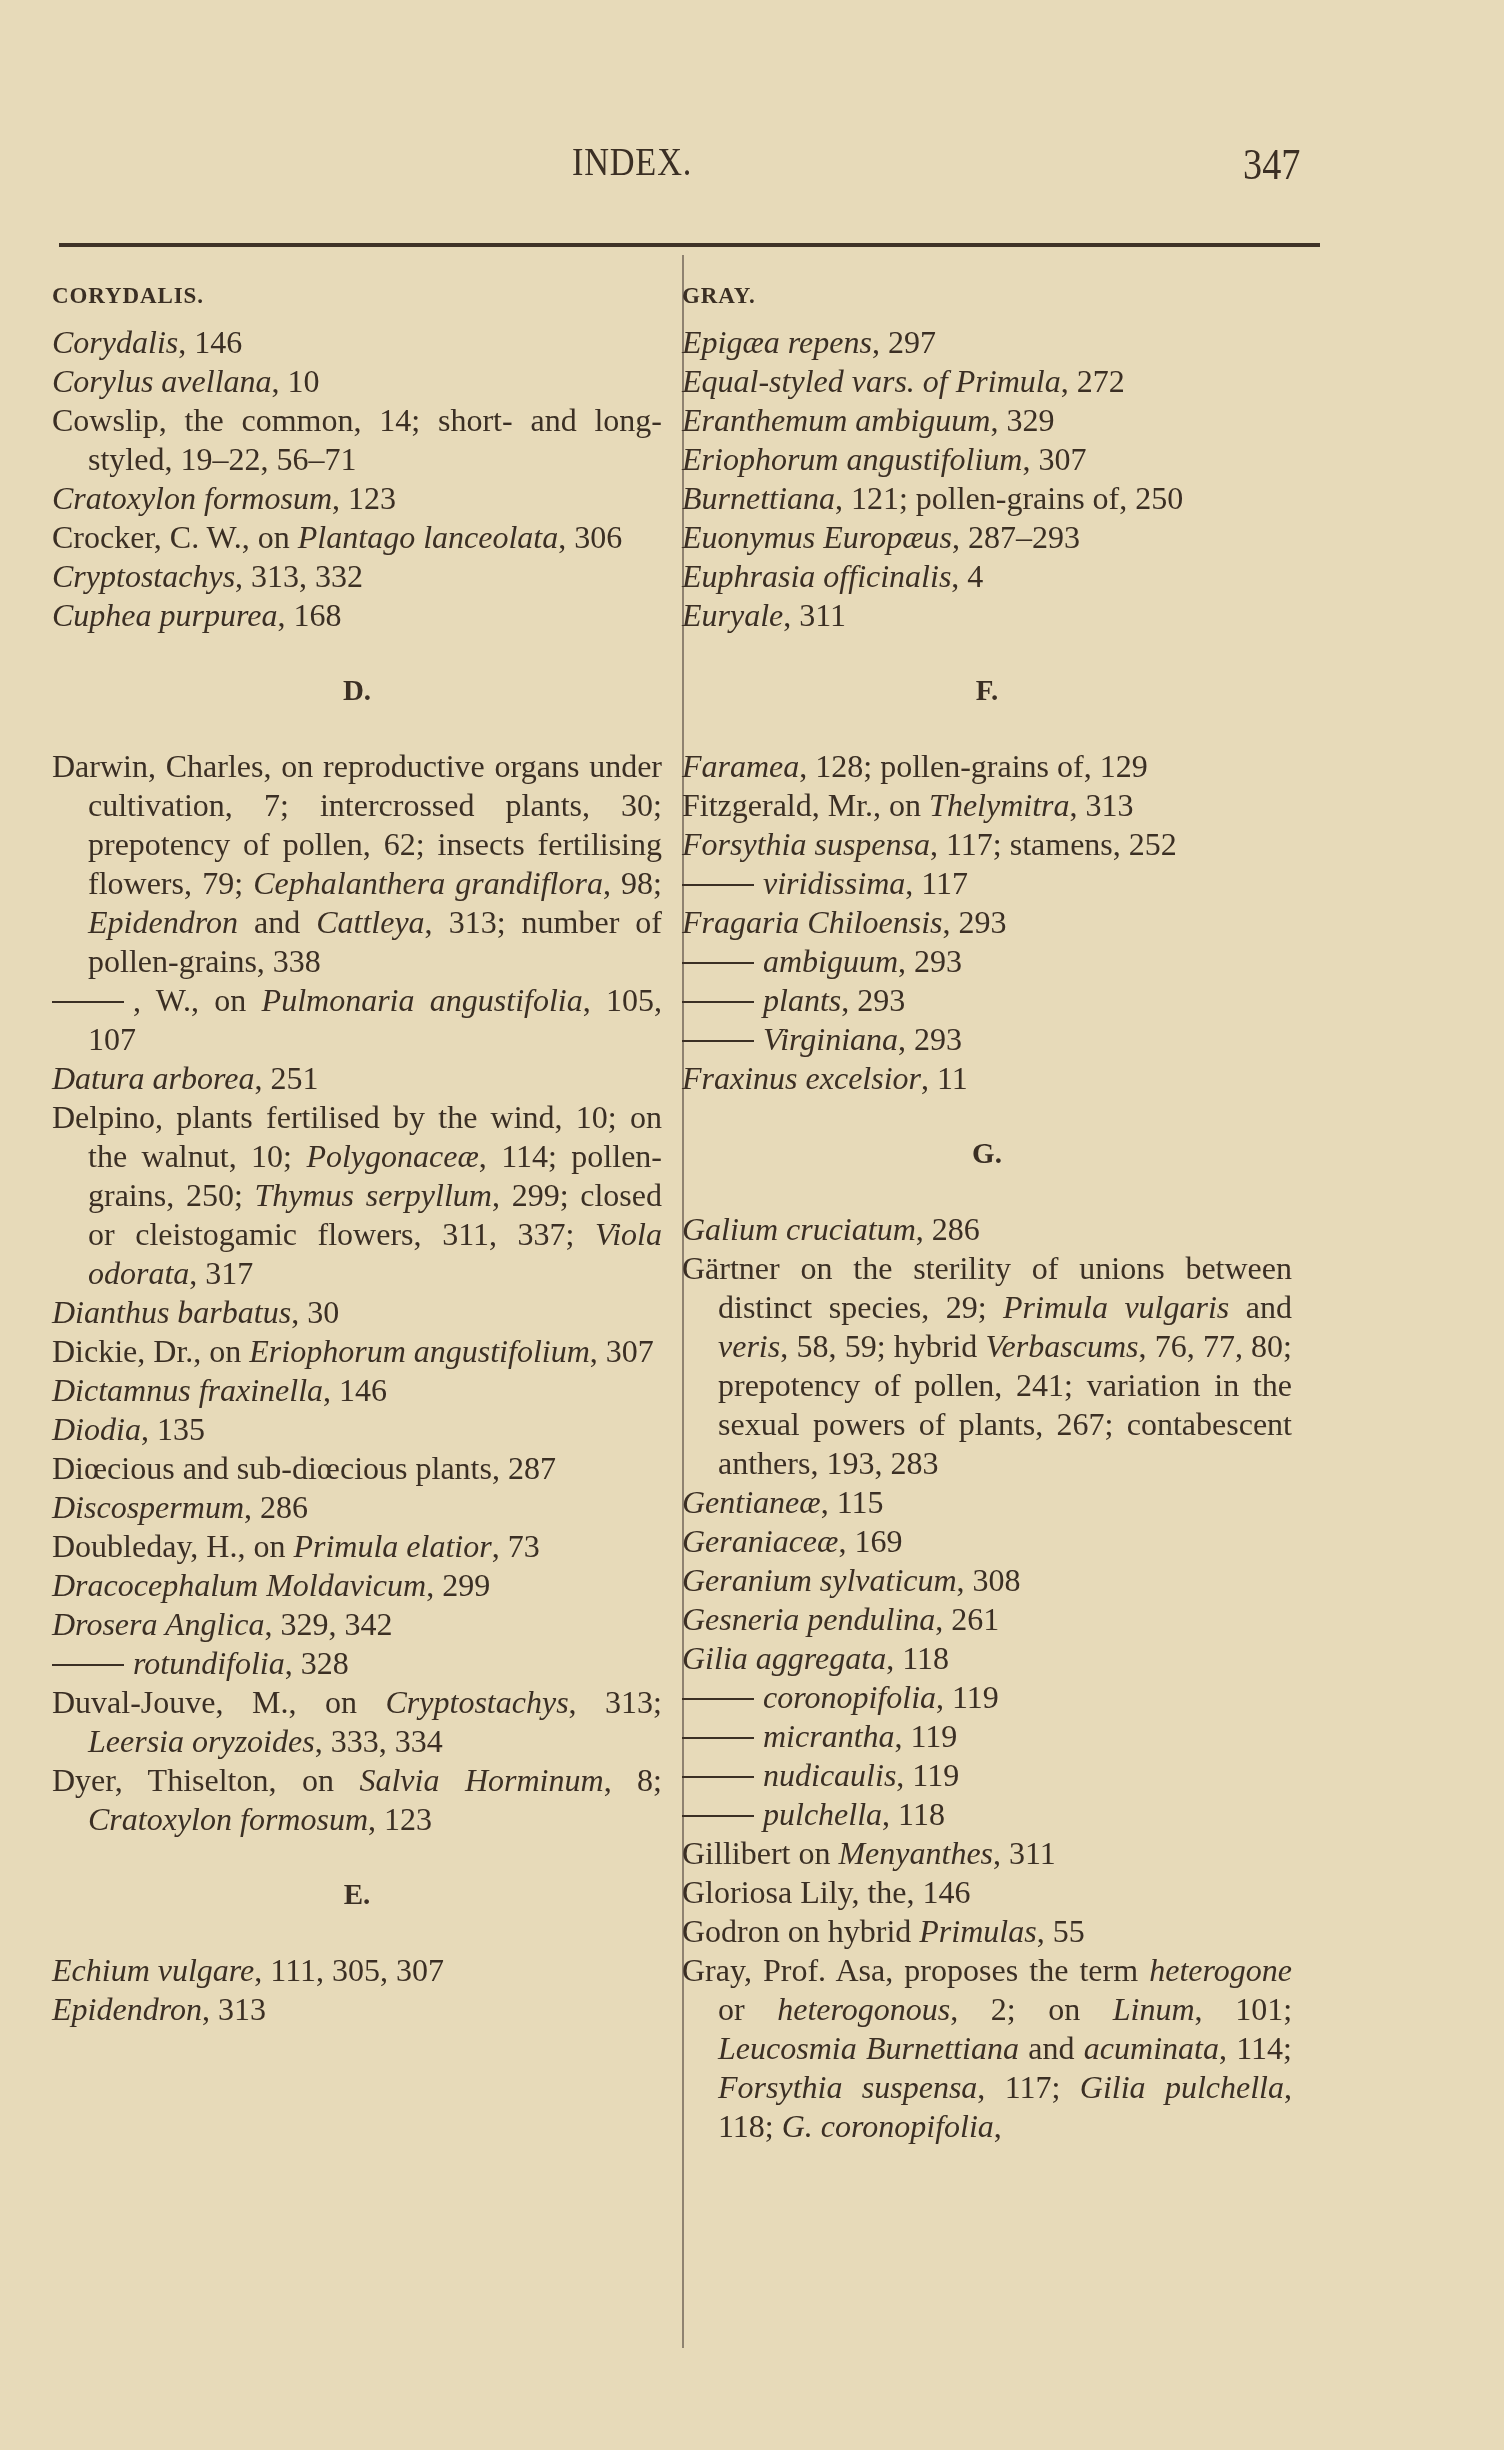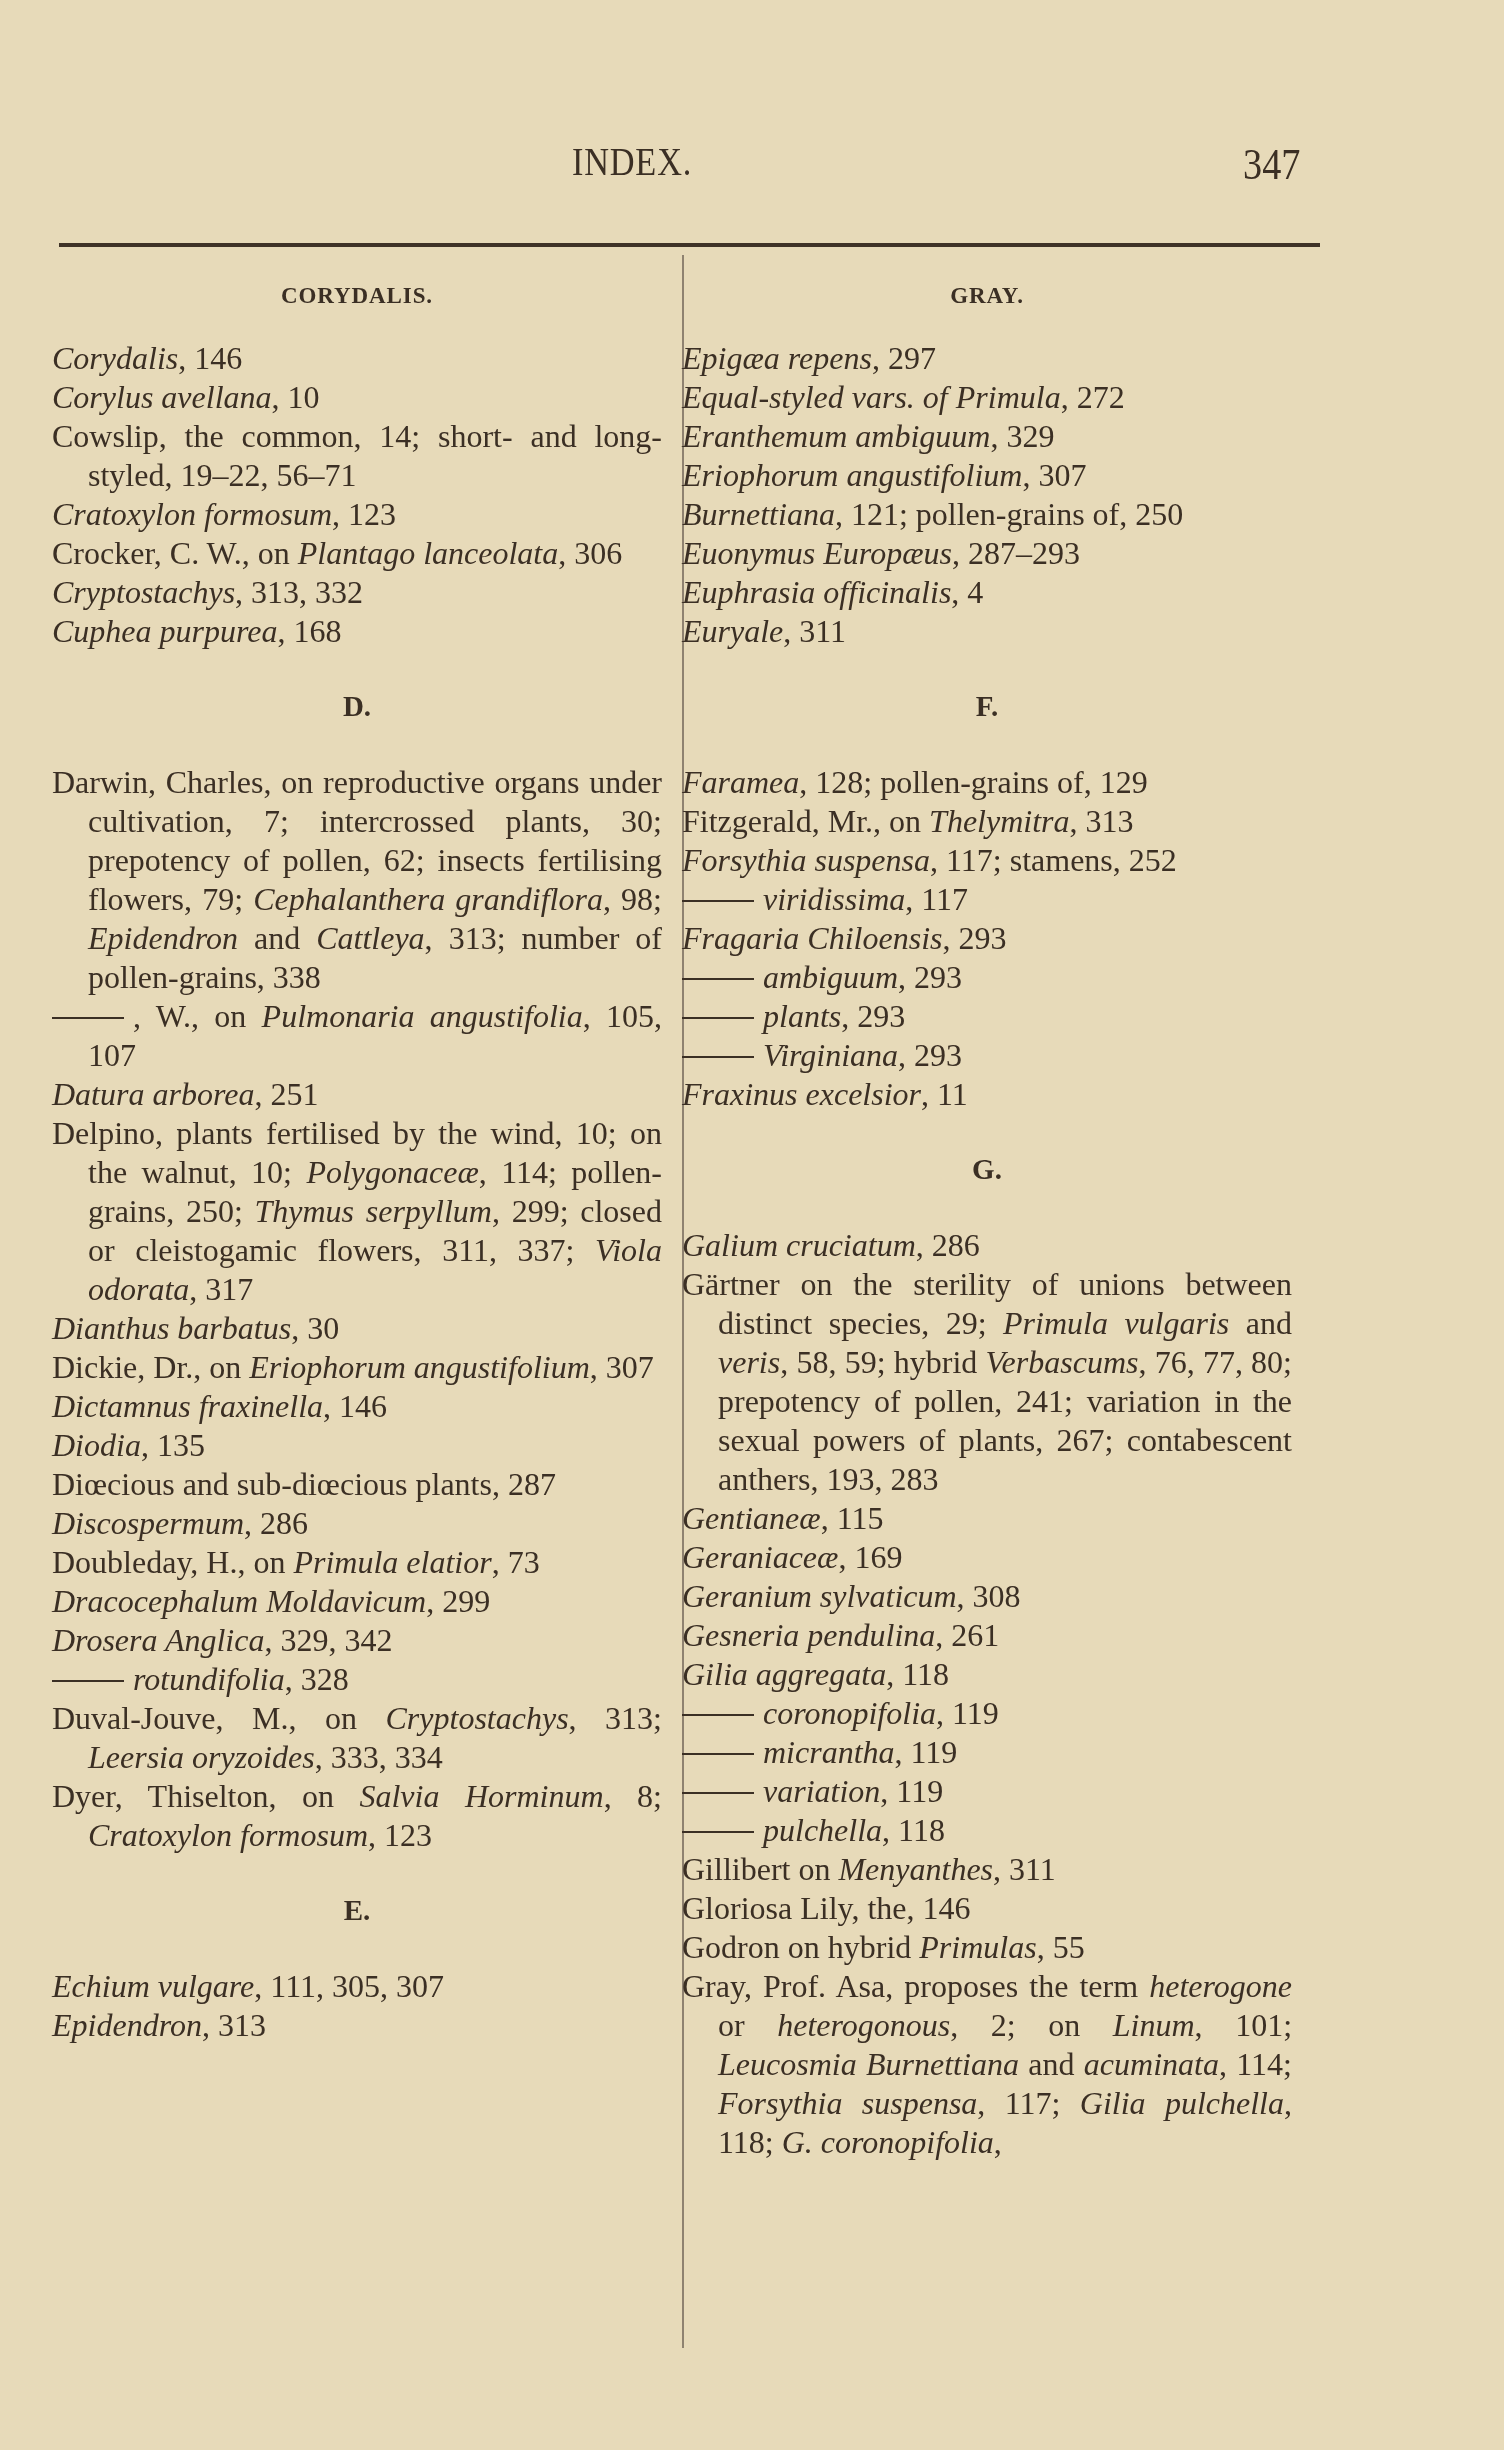--- a/index.html
+++ b/index.html
@@ -30,22 +30,22 @@
     position: absolute; left: 682px; top: 255px; width: 1.8px; height: 2093px;
     background: #8f8270;
   }
   .column {
     position: absolute; top: 277px; width: 610px;
     font-size: 32px; line-height: 39px;
   }
   .col-left { left: 52px; }
   .col-right { left: 682px; }
   .guide {
-    text-align: center; font-size: 23px; font-weight: bold; letter-spacing: 0.9px;
-    height: 38px; line-height: 38px; margin-bottom: 24px;
+    text-align: left; font-size: 23px; font-weight: bold; letter-spacing: 0.9px;
+    height: 38px; line-height: 38px; margin-bottom: 8px;
   }
   .letter {
     text-align: center; font-weight: bold; font-size: 29px;
     height: 38px; line-height: 38px; margin: 36px 0 38px 0;
   }
   .entry {
     text-align: justify;
     padding-left: 36px; text-indent: -36px;
   }
   .entry i { font-style: italic; }
@@ -118,21 +118,21 @@
       <div class="letter">G.</div>
       <div class="entry"><i>Galium cruciatum</i>, 286</div>
       <div class="entry">Gärtner on the sterility of unions between distinct species, 29; <i>Primula vulgaris</i> and <i>veris</i>, 58, 59; hybrid <i>Verbascums</i>, 76, 77, 80; prepotency of pollen, 241; variation in the sexual powers of plants, 267; contabescent anthers, 193, 283</div>
       <div class="entry"><i>Gentianeæ</i>, 115</div>
       <div class="entry"><i>Geraniaceæ</i>, 169</div>
       <div class="entry"><i>Geranium sylvaticum</i>, 308</div>
       <div class="entry"><i>Gesneria pendulina</i>, 261</div>
       <div class="entry"><i>Gilia aggregata</i>, 118</div>
       <div class="entry"><span class="dash"></span><i>coronopifolia</i>, 119</div>
       <div class="entry"><span class="dash"></span><i>micrantha</i>, 119</div>
-      <div class="entry"><span class="dash"></span><i>variation</i>, 119</div>
+      <div class="entry"><span class="dash"></span><i>nudicaulis</i>, 119</div>
       <div class="entry"><span class="dash"></span><i>pulchella</i>, 118</div>
       <div class="entry">Gillibert on <i>Menyanthes</i>, 311</div>
       <div class="entry">Gloriosa Lily, the, 146</div>
       <div class="entry">Godron on hybrid <i>Primulas</i>, 55</div>
       <div class="entry">Gray, Prof. Asa, proposes the term <i>heterogone</i> or <i>heterogonous</i>, 2; on <i>Linum</i>, 101; <i>Leucosmia Burnettiana</i> and <i>acuminata</i>, 114; <i>Forsythia suspensa</i>, 117; <i>Gilia pulchella</i>, 118; <i>G. coronopifolia</i>,</div>
     </div>
 </div>
 
 
 </body></html>

